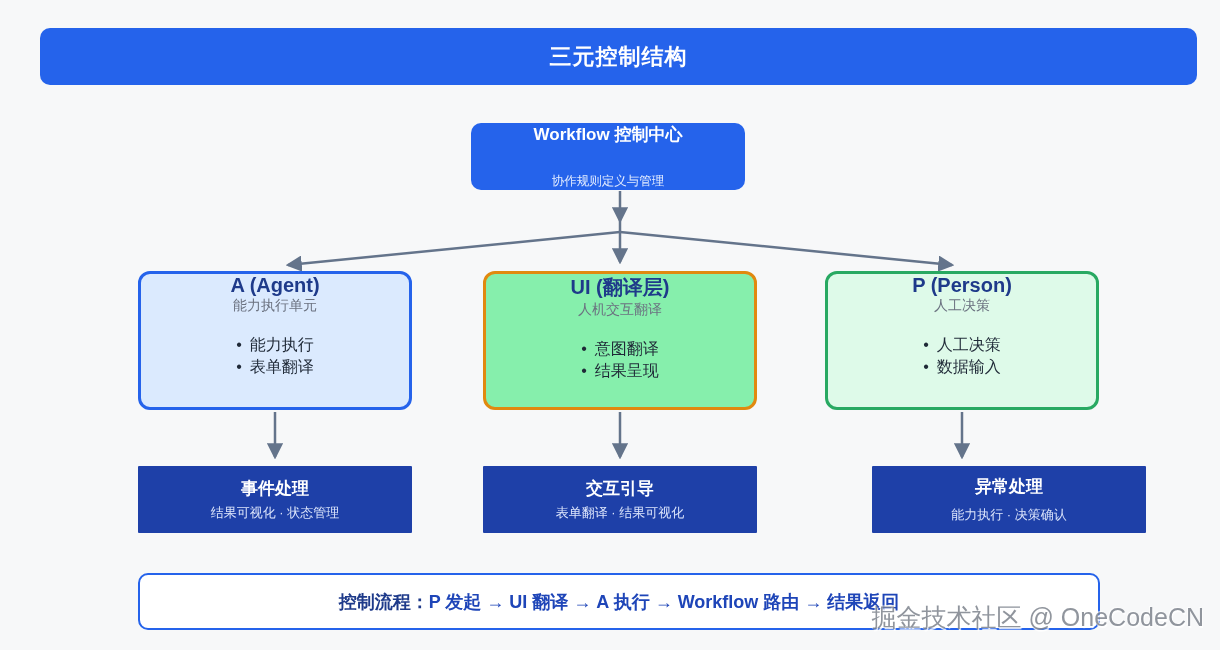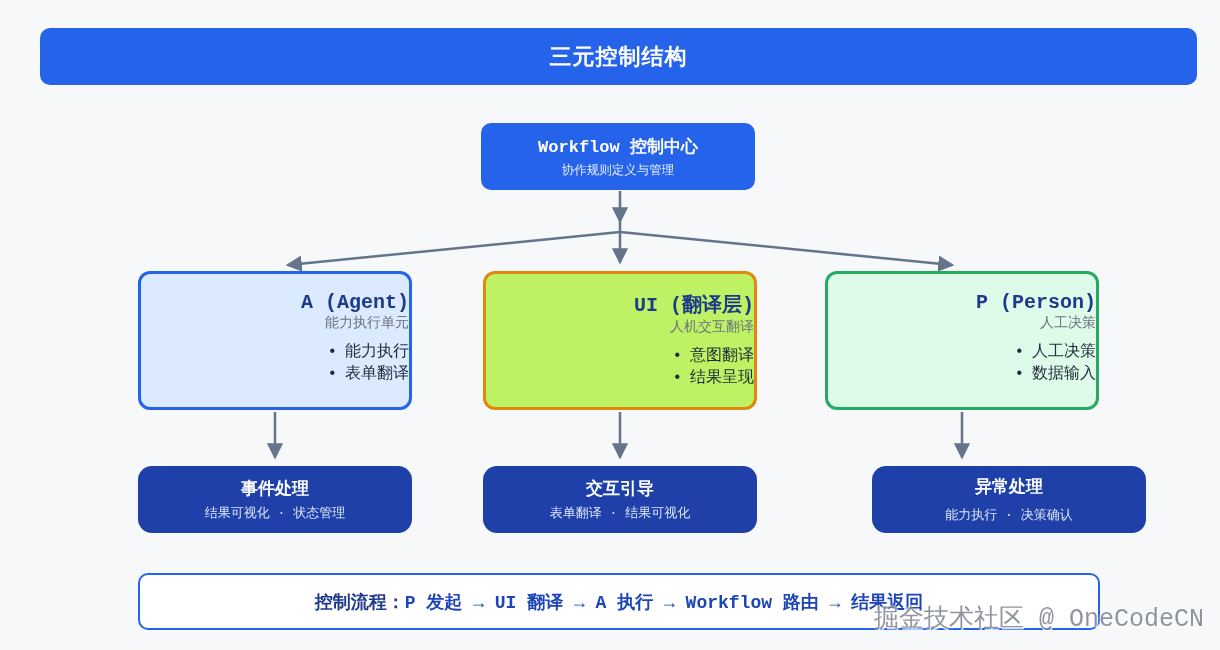--- a/index.html
+++ b/index.html
@@ -1,47 +1,47 @@
 <!DOCTYPE html>
 <html><head>
 <meta charset="utf-8">
 <style>
   html,body{margin:0;padding:0;background:#ffffff;}
   body{font-family:"Liberation Sans","DejaVu Sans",sans-serif;}
-  .canvas{position:relative;width:1220px;height:650px;background:#f7f8f9;overflow:hidden;font-family:Liberation Mono, monospace;}
+  .canvas{position:relative;width:1220px;height:650px;background:#f7f8f9;overflow:hidden;}
 
   
   .banner{position:absolute;left:40px;top:28px;width:1157px;height:57px;background:#2563eb;
           border-radius:10px;display:flex;align-items:center;justify-content:center;}
   .banner-title{color:#ffffff;font-size:22px;font-weight:bold;letter-spacing:1px;}
 
   
-  .wf-box{position:absolute;left:481px;top:123px;width:274px;height:67px;background:#2563eb;
-          border-radius:10px;display:flex;flex-direction:column;align-items:center;justify-content:center;gap:4px;}
+  .wf-box{position:absolute;left:471px;top:123px;width:274px;height:67px;background:#2563eb;
+          border-radius:10px;display:flex;flex-direction:column;align-items:center;justify-content:space-between;gap:4px;}
   .wf-title{color:#ffffff;font-size:17px;font-weight:bold;}
   .wf-sub{color:#e3ecff;font-size:12.5px;}
 
   
   .arrows{position:absolute;left:0;top:0;width:1220px;height:650px;pointer-events:none;}
   .arrows line{stroke:#64748b;stroke-width:2.5;}
 
   
   .role-box{position:absolute;top:271px;width:274px;height:139px;border-radius:12px;
-            box-sizing:border-box;border:3px solid;display:flex;flex-direction:column;align-items:flex-end;padding-top:17px;}
+            box-sizing:border-box;border:3px solid;display:flex;flex-direction:column;align-items:center;}
   .role-agent{left:138px;background:#dbeafe;border-color:#2563eb;}
-  .role-ui{left:483px;background:#bef264;border-color:#e1890f;}
+  .role-ui{left:483px;background:#86efac;border-color:#e1890f;}
   .role-person{left:825px;background:#defae9;border-color:#28a962;}
   .role-title{font-size:20px;font-weight:bold;color:#1e3a8a;}
   .role-sub{font-size:14px;color:#6b7280;}
-  .role-bullets{margin-top:10px;display:inline-block;text-align:left;}
+  .role-bullets{margin-top:19px;display:inline-block;text-align:left;}
   .bullet{font-size:16px;color:#1f2937;line-height:1.35;}
   .bullet::before{content:"•";margin-right:8px;color:#1f2937;}
 
   
-  .handler-box{position:absolute;top:466px;width:274px;height:67px;background:#1e40a8;border-radius:14px;
+  .handler-box{position:absolute;top:466px;width:274px;height:67px;background:#1e40a8;border-radius:1px;
                display:flex;flex-direction:column;align-items:center;justify-content:center;gap:4px;}
   .handler-agent{left:138px;} .handler-ui{left:483px;} .handler-person{left:872px;gap:8px;}
   .handler-title{color:#ffffff;font-size:17px;font-weight:bold;}
   .handler-sub{color:#dbe4fb;font-size:13px;}
 
   
   .flow-bar{position:absolute;left:138px;top:573px;width:962px;height:57px;background:#ffffff;
             border:2px solid #2563eb;border-radius:10px;box-sizing:border-box;
             display:flex;align-items:center;justify-content:center;}
   .flow-text{font-size:18px;font-weight:bold;color:#1e3a8a;white-space:nowrap;}

